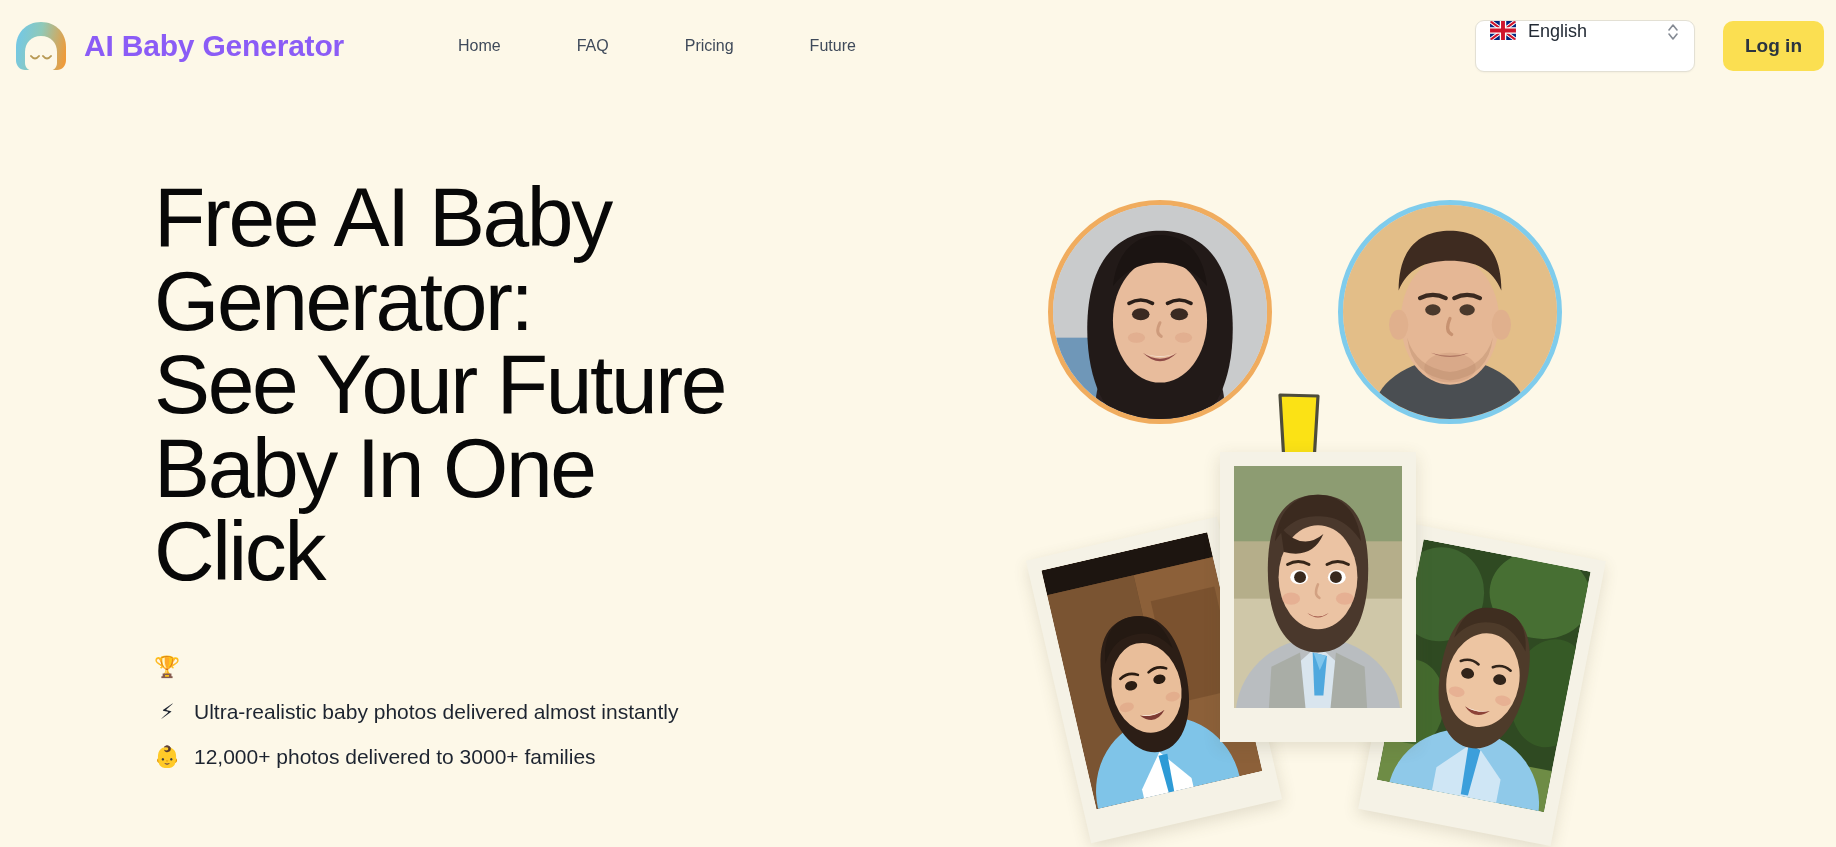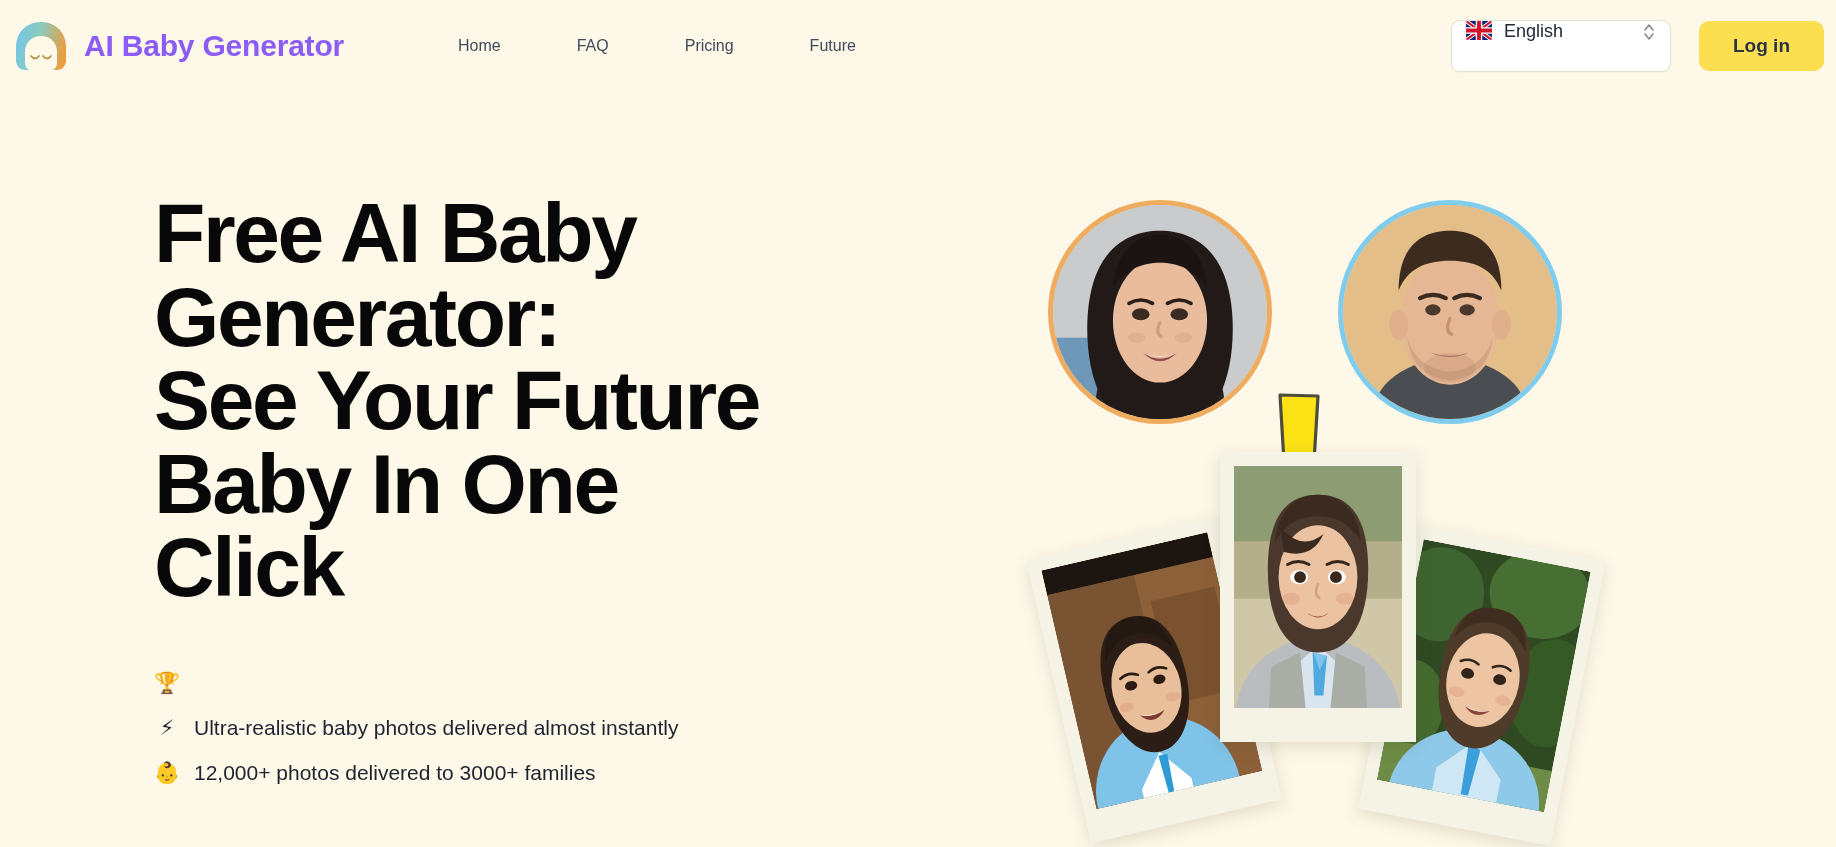--- a/index.html
+++ b/index.html
@@ -101,46 +101,45 @@
   }
 
   .chev-updown { width: 14px; height: 22px; flex: 0 0 auto; opacity: .75; }
 
   .login-btn {
     height: 50px;
     min-width: 100px;
     background: #FBDF51;
     border: none;
     border-radius: 10px;
-    padding: 0 34px;
+    padding: 0 22px;
     font-family: inherit;
     font-size: 19px;
     font-weight: 700;
     color: #2b3440;
     cursor: pointer;
     white-space: nowrap;
   }
 
   
   .hero-left {
     position: absolute;
     left: 154px;
     top: 176px;
     width: 720px;
   }
 
   .hero-title {
     font-size: 84px;
     line-height: 0.995;
-    font-weight: 700;
+    font-weight: 400;
     letter-spacing: -2.4px;
     color: #080808;
     white-space: pre-line;
     font-stretch: condensed;
-    margin-top: 16px;
   }
 
   .hero-bullets {
     list-style: none;
     margin-top: 50px;
   }
 
   .hero-bullets li {
     display: flex;
     align-items: center;

